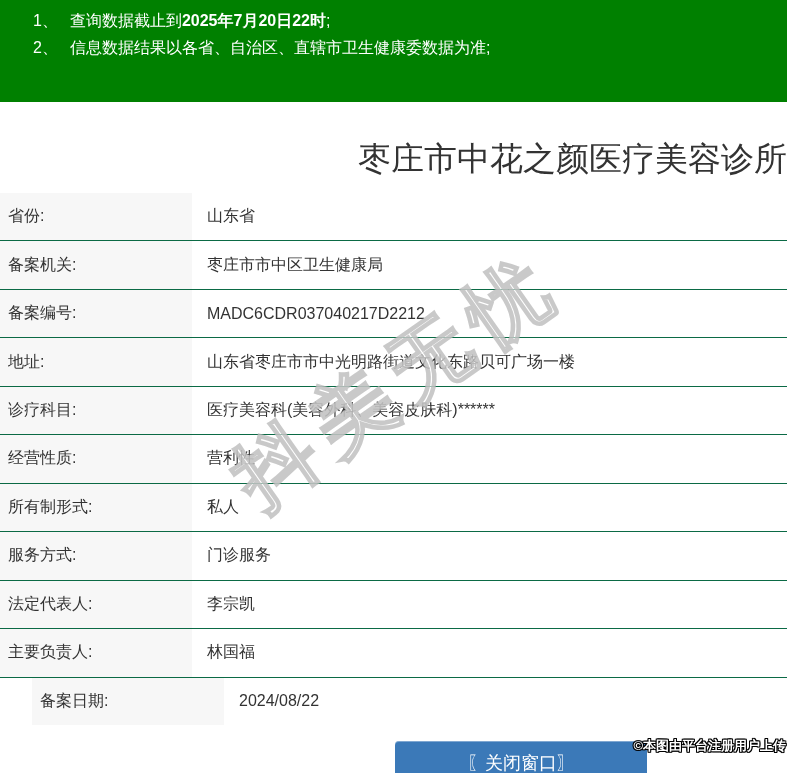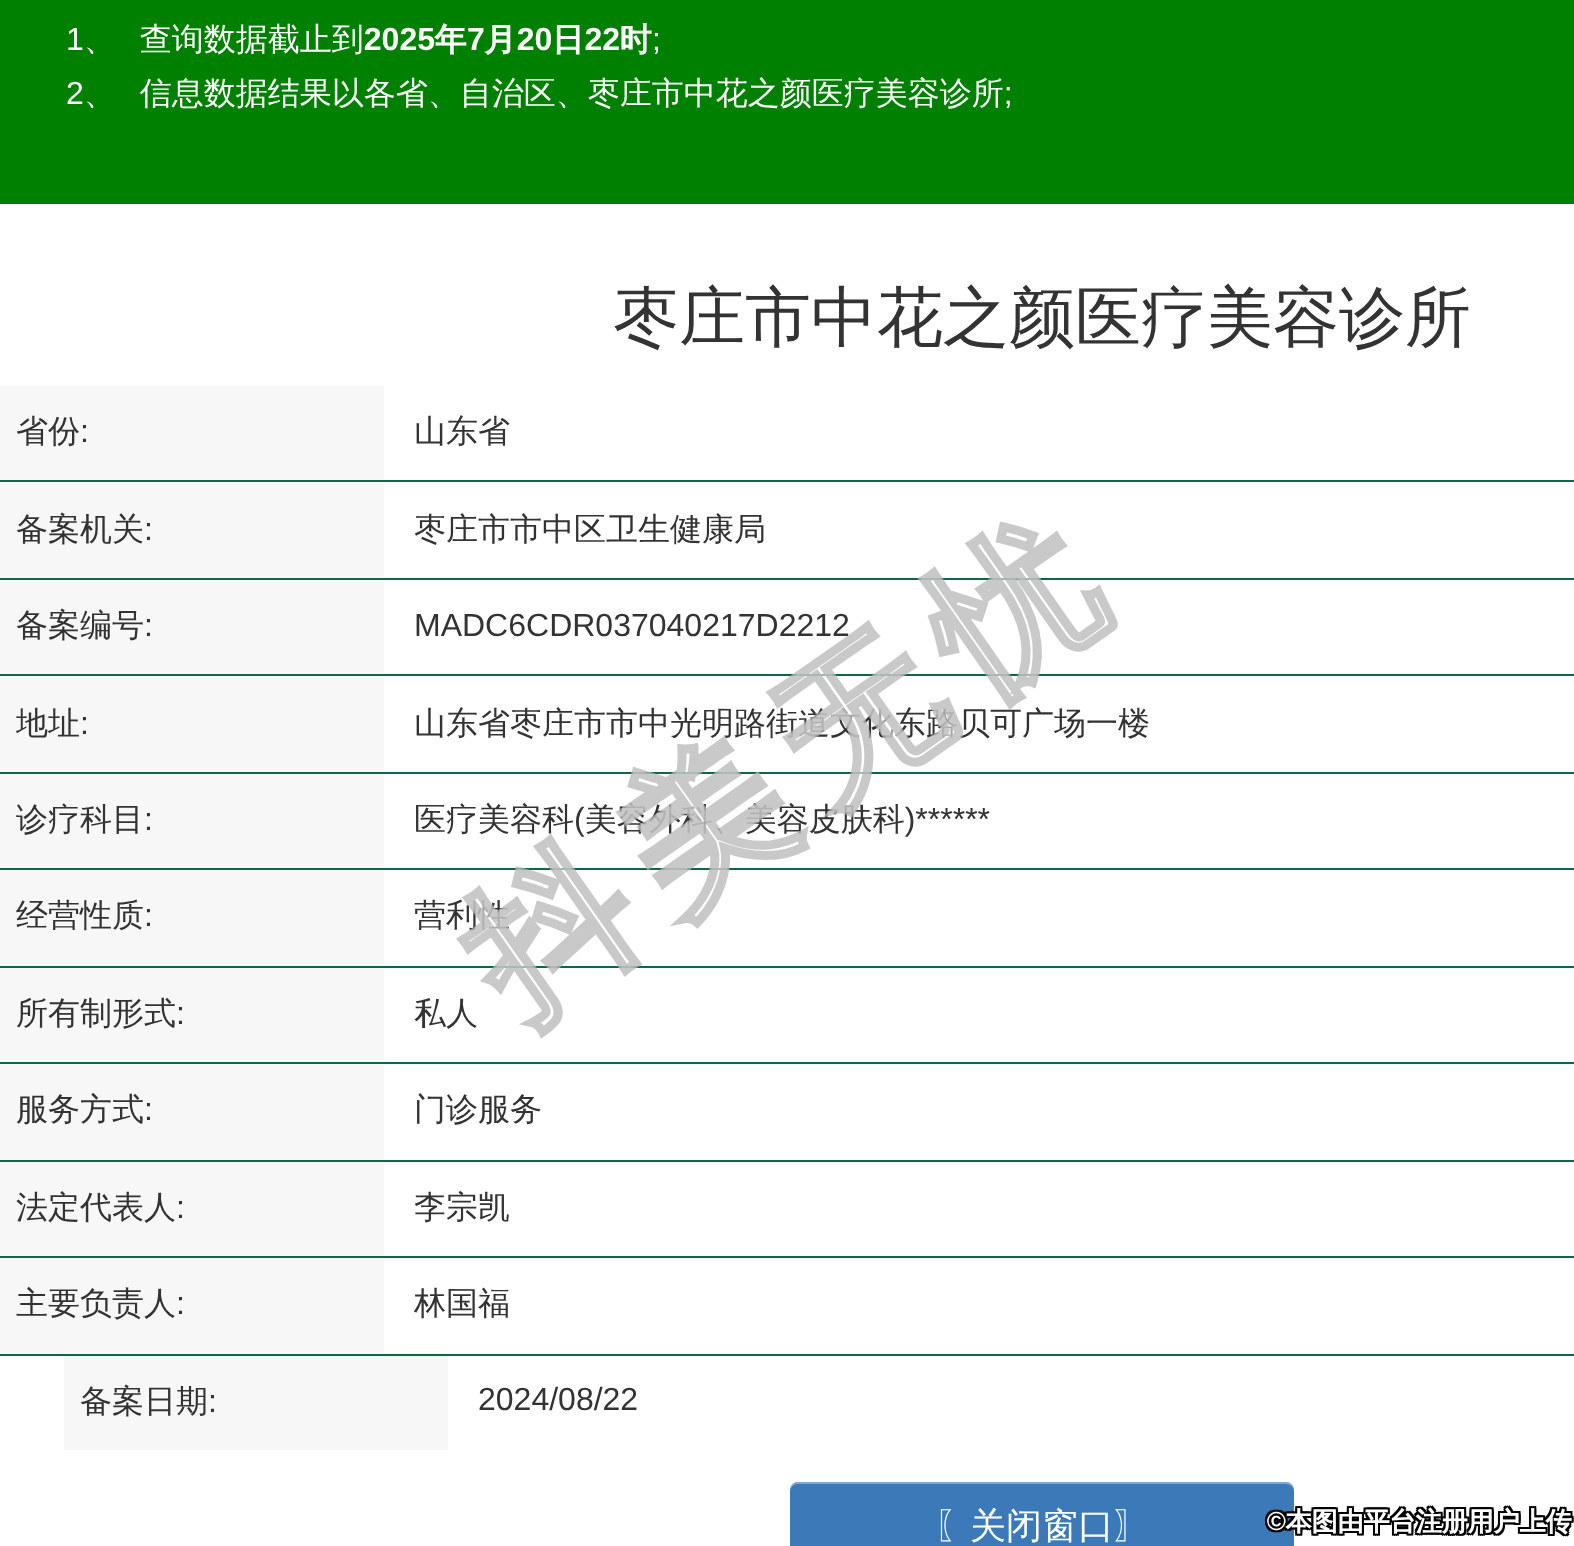--- a/index.html
+++ b/index.html
@@ -22,21 +22,21 @@
     font-size: 16px;
   }
   .notice-line { line-height: 27px; white-space: nowrap; }
   .notice-num { margin-right: 12px; }
   .notice-line b { font-weight: 700; }
 
   
   .title {
     margin: 39px 0 0 255px;
     width: 532px;
-    text-align: center;
+    text-align: right;
     font-size: 33px;
     line-height: 35px;
     font-weight: 400;
     color: #333333;
   }
 
   
   .info-table {
     margin-top: 17px;
     width: 100%;
@@ -102,40 +102,40 @@
     color: rgba(255,255,255,0.55);
     -webkit-text-stroke: 2px rgba(183,183,183,0.75);
     z-index: 10;
     pointer-events: none;
   }
 
   
   .wm-credit {
     position: absolute;
     right: 1px;
-    bottom: 3px;
+    bottom: 18px;
     font-size: 13px;
     font-weight: 700;
     color: #ffffff;
     z-index: 11;
     white-space: nowrap;
     text-shadow:
       -1px -1px 0 #000, 1px -1px 0 #000,
       -1px  1px 0 #000, 1px  1px 0 #000,
        0   -1px 0 #000, 0    1px 0 #000,
       -1px  0   0 #000, 1px  0   0 #000;
     pointer-events: none;
   }
 </style>
 </head>
 <body>
 
 <div class="notice-bar">
   <div class="notice-line"><span class="notice-num">1、</span><span>查询数据截止到</span><b>2025年7月20日22时</b><span>;</span></div>
-  <div class="notice-line"><span class="notice-num">2、</span><span>信息数据结果以各省、自治区、枣庄市中花之颜医疗美容诊所;</span><b></b><span></span></div>
+  <div class="notice-line"><span class="notice-num">2、</span><span>信息数据结果以各省、自治区、直辖市卫生健康委数据为准;</span><b></b><span></span></div>
 </div>
 
 <h1 class="title">枣庄市中花之颜医疗美容诊所</h1>
 
 <div class="info-table">
   <div class="irow">
     <div class="cell-label">省份:</div>
     <div class="cell-value">山东省</div>
   </div>
   <div class="irow">

